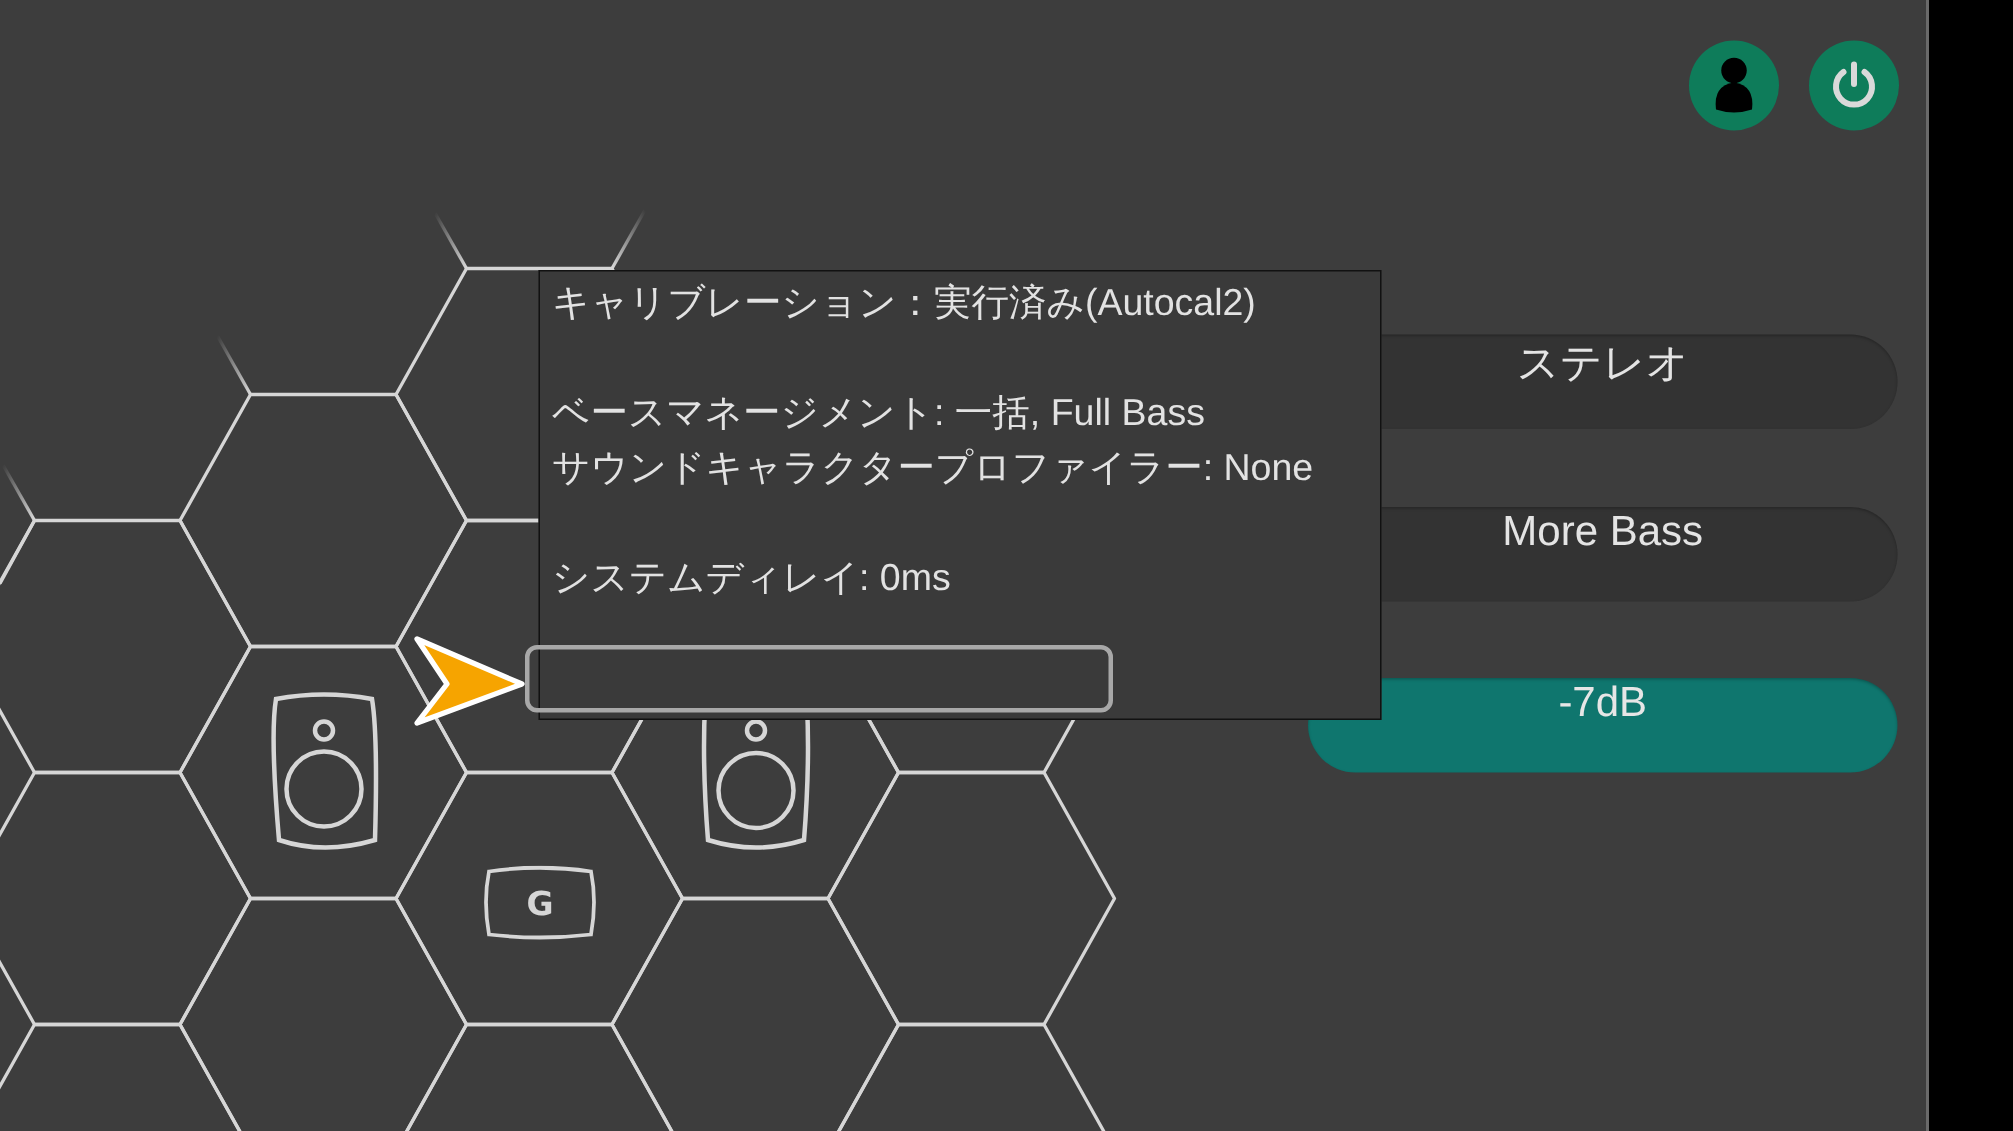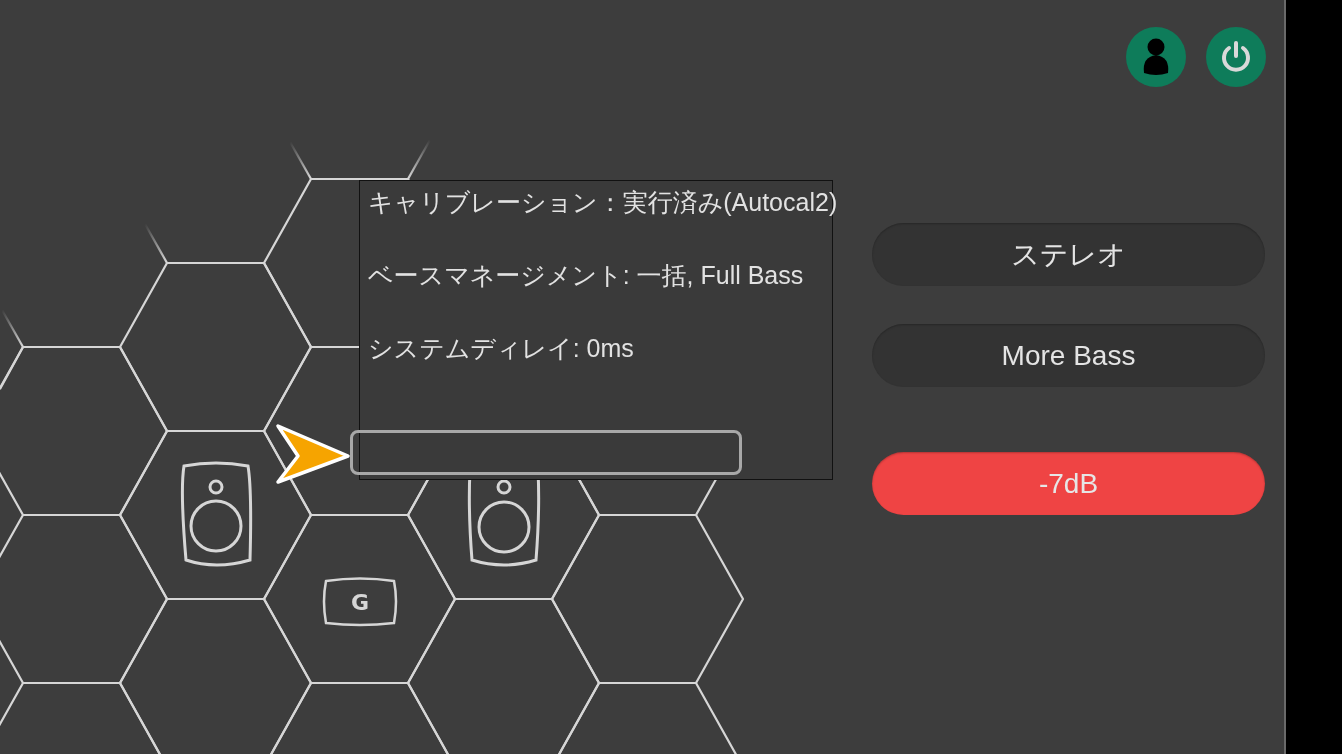--- a/index.html
+++ b/index.html
@@ -16,26 +16,26 @@
     position: absolute; left: 1284px; top: 0; width: 2px; height: 754px; background: #6a6a6a;
   }
   #hexgrid { position: absolute; left: 0; top: 0; }
   .round-btn {
     position: absolute; width: 60px; height: 60px; border-radius: 50%;
     background: #0e7c5a; display: flex; align-items: center; justify-content: center; cursor: pointer;
   }
   .pill {
     position: absolute; left: 872px; width: 393px; height: 63px; border-radius: 32px;
     background: #333333; color: #e4e4e4; font-size: 28px;
-    display: flex; align-items: center; justify-content: center; cursor: pointer;
+    display: flex; justify-content: center; cursor: pointer;
     box-shadow: inset 0 1px 2px rgba(0,0,0,0.25);
   }
-  .pill.active { background: #ef4444; color: #e6e6e6; }
+  .pill.active { background: #0f766e; color: #e6e6e6; }
   #tooltip {
-    position: absolute; left: 359px; top: 180px; width: 474px; height: 300px;
+    position: absolute; left: 359px; top: 180px; width: 562px; height: 300px;
     background: #3a3a3a; border: 1px solid #111; box-sizing: border-box;
     color: #e2e2e2; font-size: 25px; line-height: 36.5px; padding: 3px 0 0 8px;
   }
   #tooltip .line { white-space: nowrap; height: 36.5px; }
   #highlight-box {
     position: absolute; left: 350px; top: 430px; width: 392px; height: 45px;
     border: 3px solid #a8a8a8; border-radius: 8px; box-sizing: border-box;
   }
   #pointer { position: absolute; left: 270px; top: 420px; }
   .speaker { position: absolute; }
@@ -122,31 +122,32 @@
   <div class="round-btn" style="left:1206px; top:27px;">
     <svg width="36" height="36" viewBox="0 0 36 36">
       <path d="M11 9 A12 12 0 1 0 25 9" fill="none" stroke="#d9d9d9" stroke-width="4" stroke-linecap="round"></path>
       <line x1="18" y1="4" x2="18" y2="17" stroke="#d9d9d9" stroke-width="4" stroke-linecap="round"></line>
     </svg>
   </div>
 
   <div class="pill" style="top:223px;">
     <span>ステレオ</span>
   </div>
-  <div class="pill" style="top:324px;">
+  <div class="pill" style="top:338px;">
     <span>More Bass</span>
   </div>
   <div class="pill active" style="top:452px;">
     <span>-7dB</span>
   </div>
 
   <div id="tooltip">
     <div class="line">キャリブレーション：実行済み(Autocal2)</div>
     <div class="line"></div>
     <div class="line">ベースマネージメント: 一括, Full Bass</div>
+    <div class="line">サウンドキャラクタープロファイラー: None</div>
     <div class="line"></div>
     <div class="line">システムディレイ: 0ms</div>
   </div>
 
   <div id="highlight-box"></div>
 
   <svg id="pointer" width="82" height="68" viewBox="0 0 82 68">
     <path d="M8 6 L78 36 L8 62 L28 36 Z" fill="#f6a400" stroke="#ffffff" stroke-width="3.5" stroke-linejoin="round"></path>
   </svg>
 </div>

